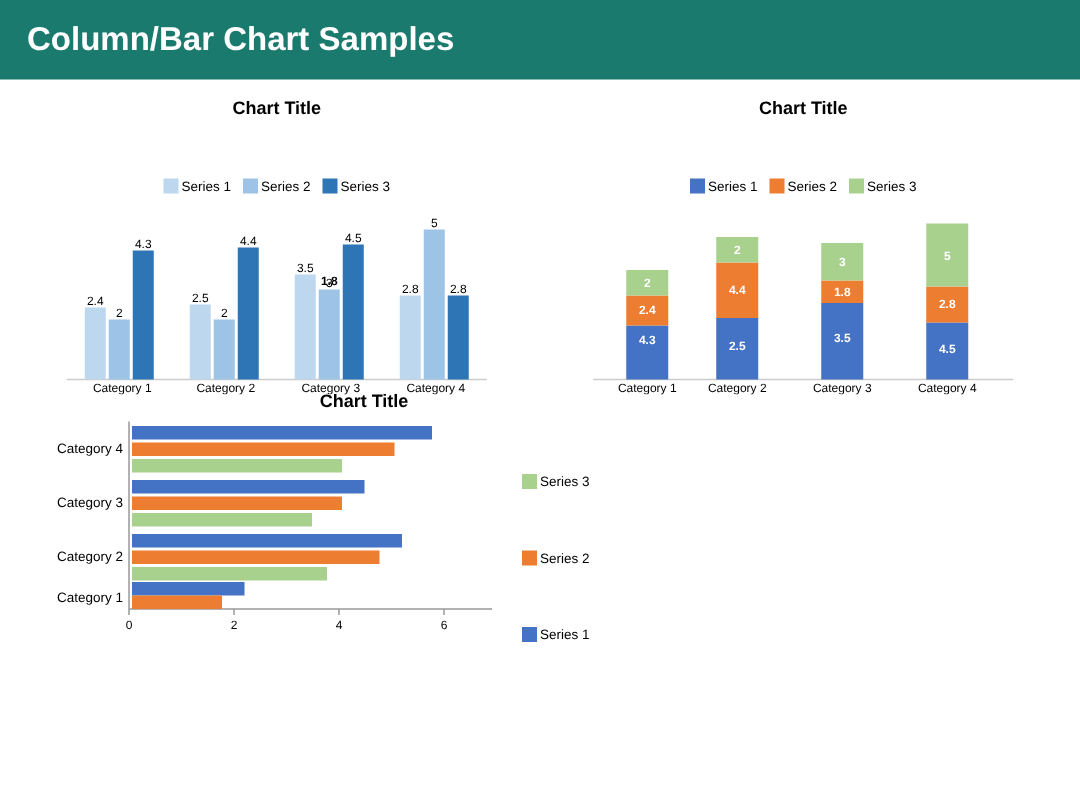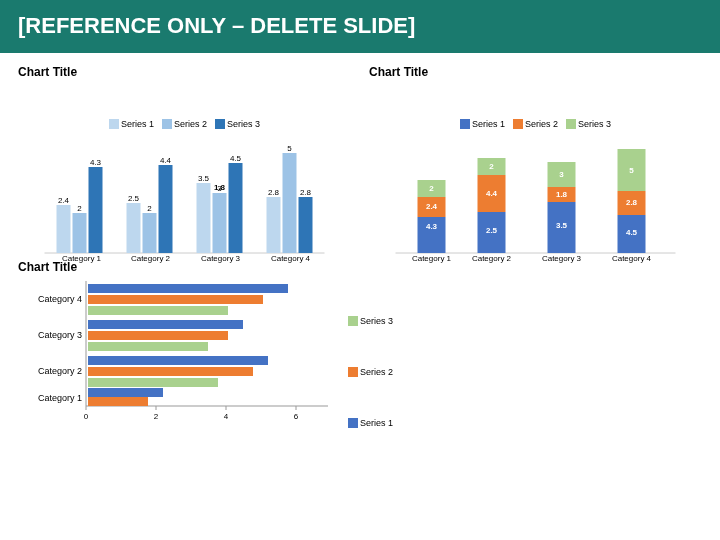--- a/index.html
+++ b/index.html
@@ -28,20 +28,21 @@
     }
 
     .chart-container {
       flex: 1;
       border: none;
       padding: 4px;
       font-size: 10px;
     }
 
     .chart-title {
+      text-align: center;
       font-size: 12px;
       font-weight: bold;
       margin-bottom: 2px;
     }
 
     .legend {
       display: flex;
       gap: 8px;
       justify-content: center;
       font-size: 9px;
@@ -80,21 +81,21 @@
       flex-direction: column;
       gap: 3px;
       font-size: 9px;
       margin-left: 10px;
     }
   </style>
 </head>
 <body>
 
 <div class="header">
-  <div>[REFERENCE ONLY – DELETE SLIDE]</div>
+  <div>Column/Bar Chart Samples</div>
 </div>
 
 <div class="main-content">
 
   <div class="charts-top-row">
 
     <div class="chart-container">
       <div class="chart-title">Chart Title</div>
       <div class="legend">
         <div class="legend-item">

